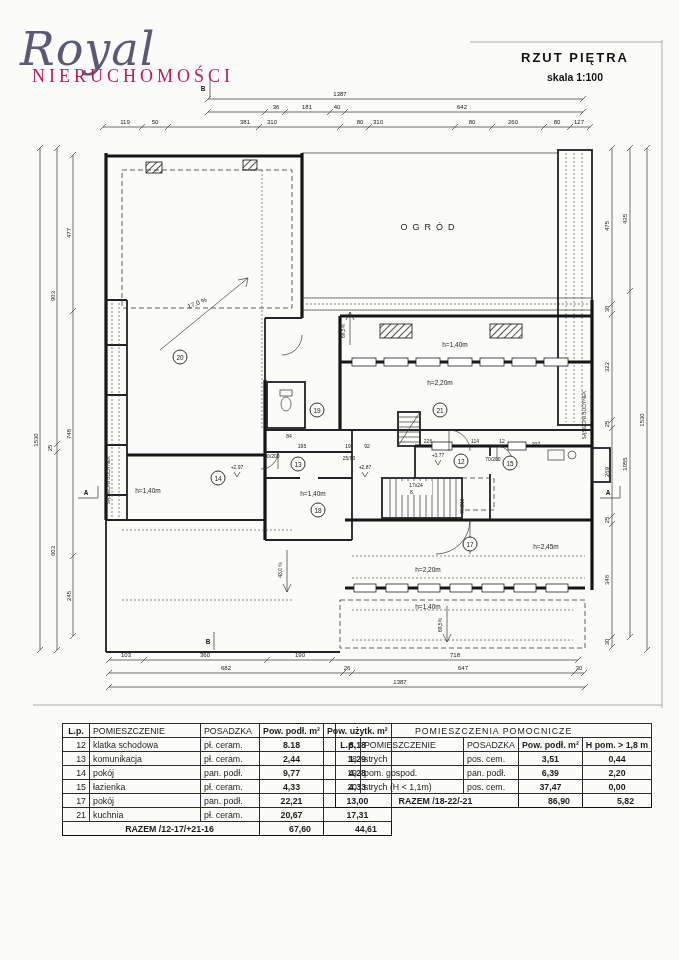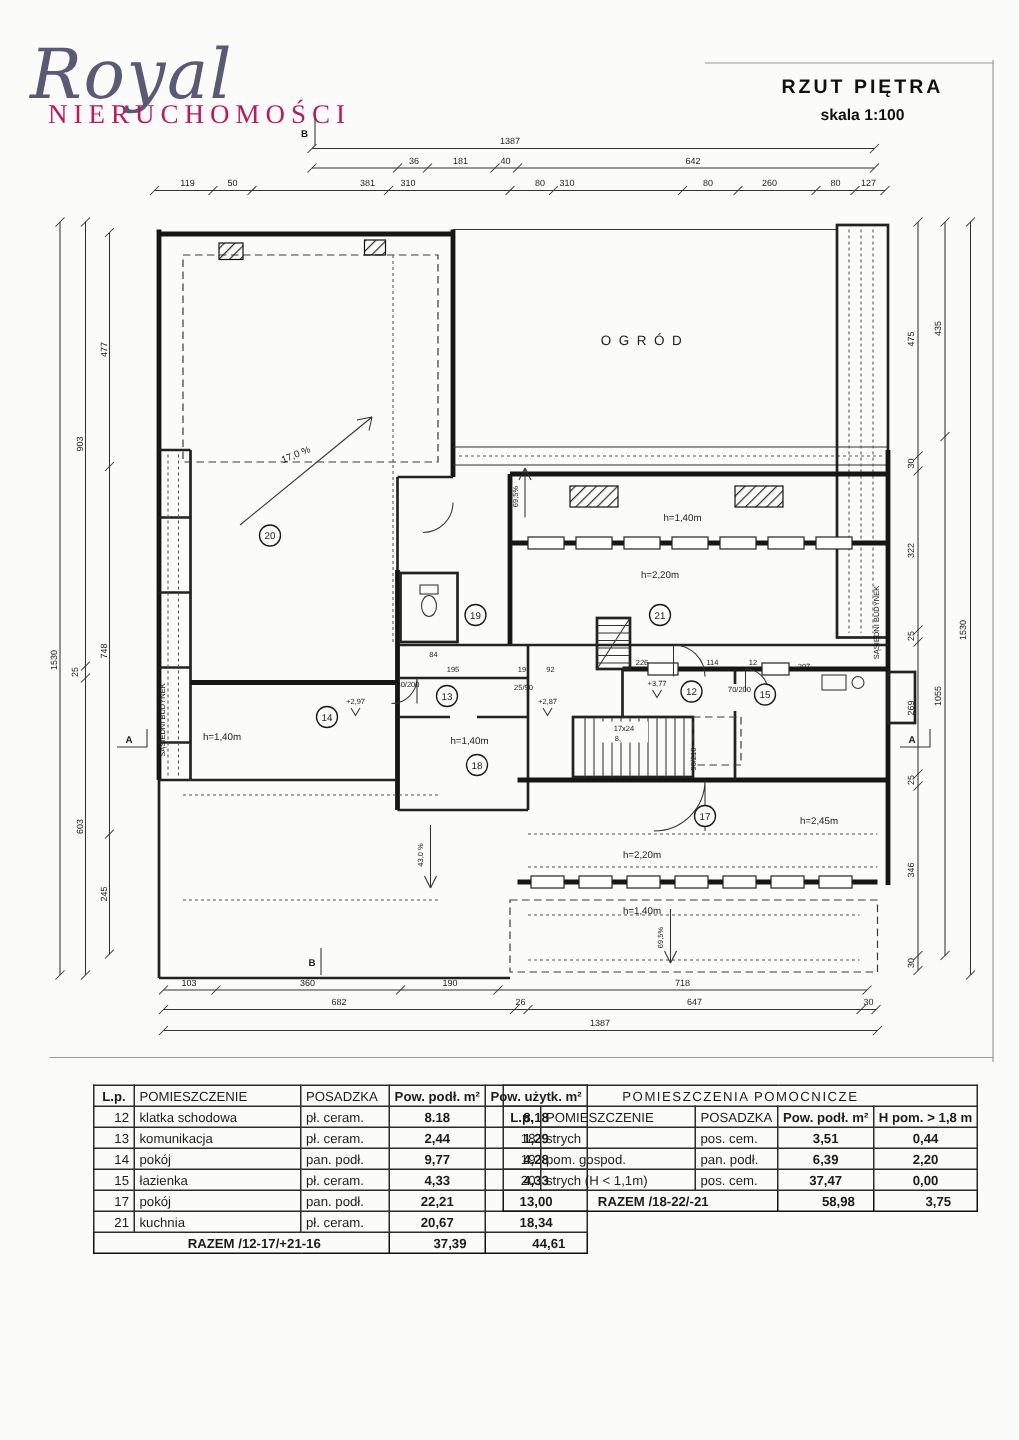--- a/index.html
+++ b/index.html
@@ -310,25 +310,25 @@
       <td class="l">pokój</td>
       <td class="l">pan. podł.</td>
       <td class="c">22,21</td>
       <td class="c">13,00</td>
     </tr>
     <tr>
       <td class="r">21</td>
       <td class="l">kuchnia</td>
       <td class="l">pł. ceram.</td>
       <td class="c">20,67</td>
-      <td class="c">18,34</td>
+      <td class="c">17,31</td>
     </tr>
     <tr class="razem">
       <td colspan="3" class="c">RAZEM /12-17/+21-16</td>
-      <td class="c">37,39</td>
+      <td class="c">67,60</td>
       <td class="c">44,61</td>
     </tr>
   </tbody>
     </table>
 </div>
 
 <div class="tbl-wrap" style="left:335px;">
   <table>
     <tbody>
         <tr>
@@ -357,18 +357,18 @@
     </tr>
     <tr>
       <td class="r">20</td>
       <td class="l">strych (H &lt; 1,1m)</td>
       <td class="l">pos. cem.</td>
       <td class="c">37,47</td>
       <td class="c">0,00</td>
     </tr>
     <tr class="razem">
       <td colspan="3" class="c">RAZEM /18-22/-21</td>
-      <td class="c">58,98</td>
-      <td class="c">3,75</td>
+      <td class="c">86,90</td>
+      <td class="c">5,82</td>
     </tr>
   </tbody>
     </table>
 </div>
 
 </body></html>

